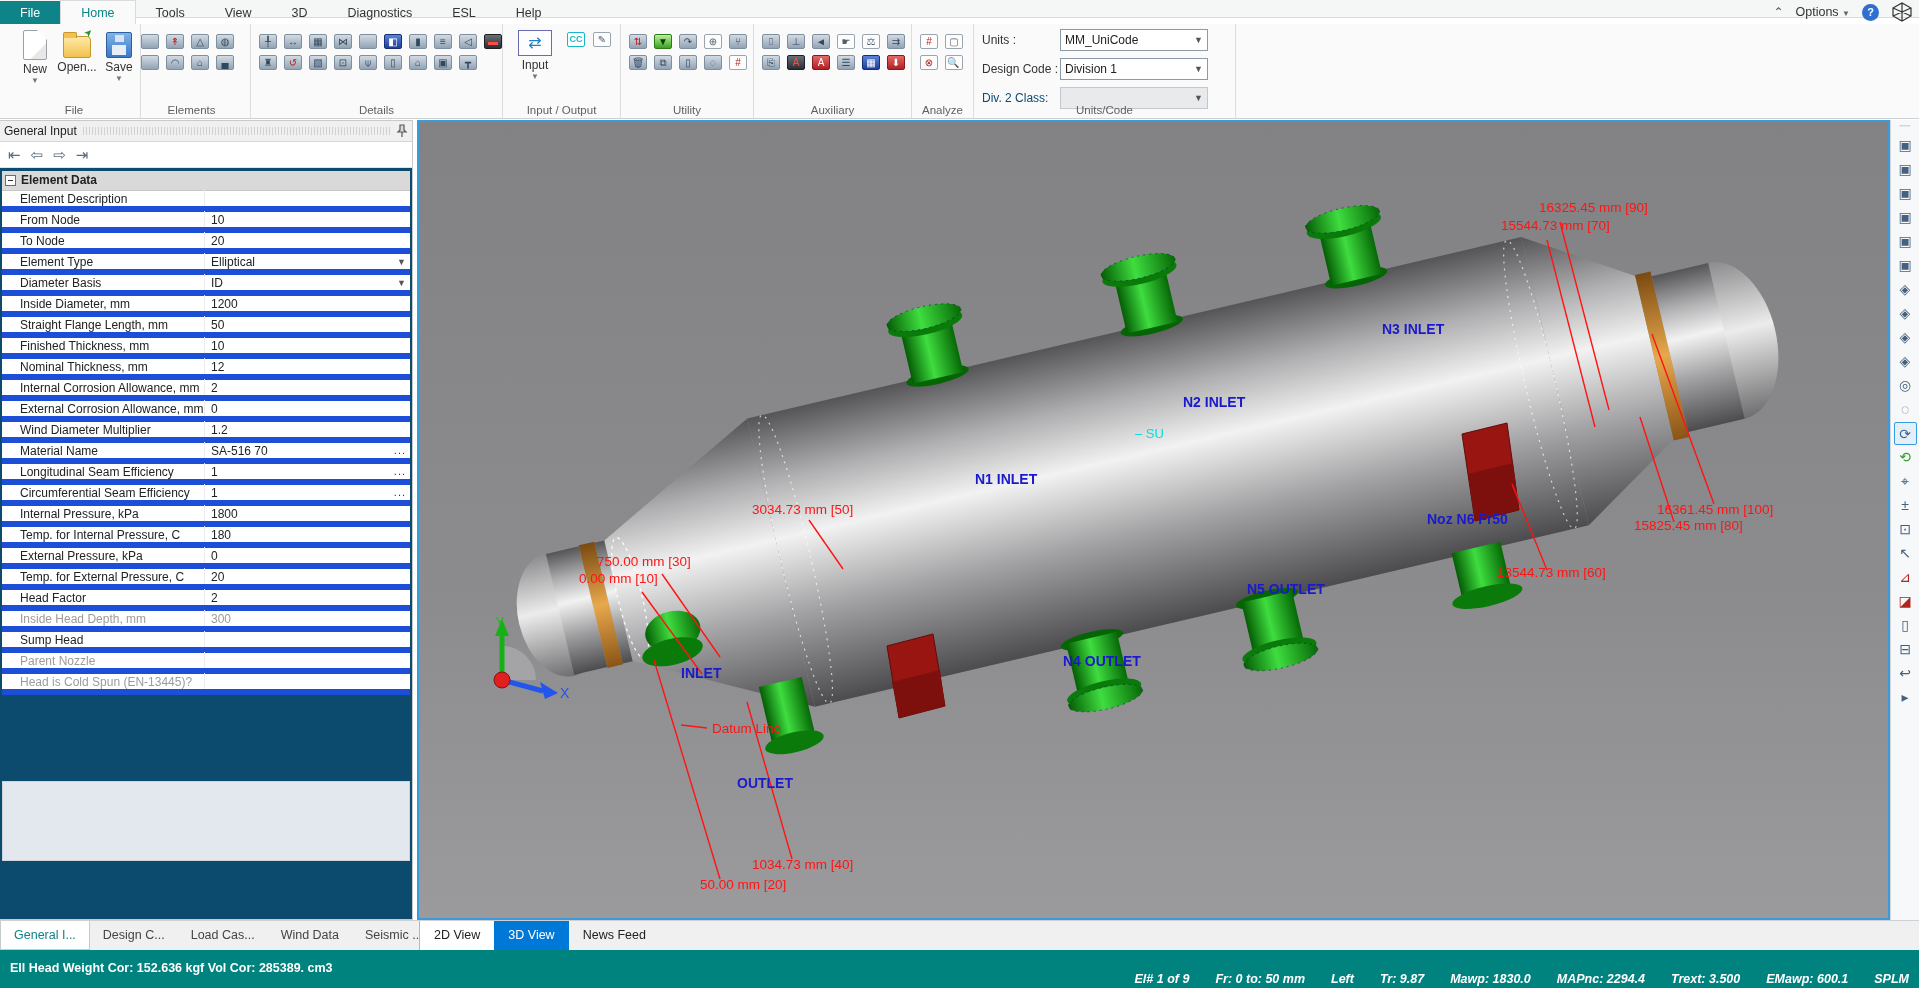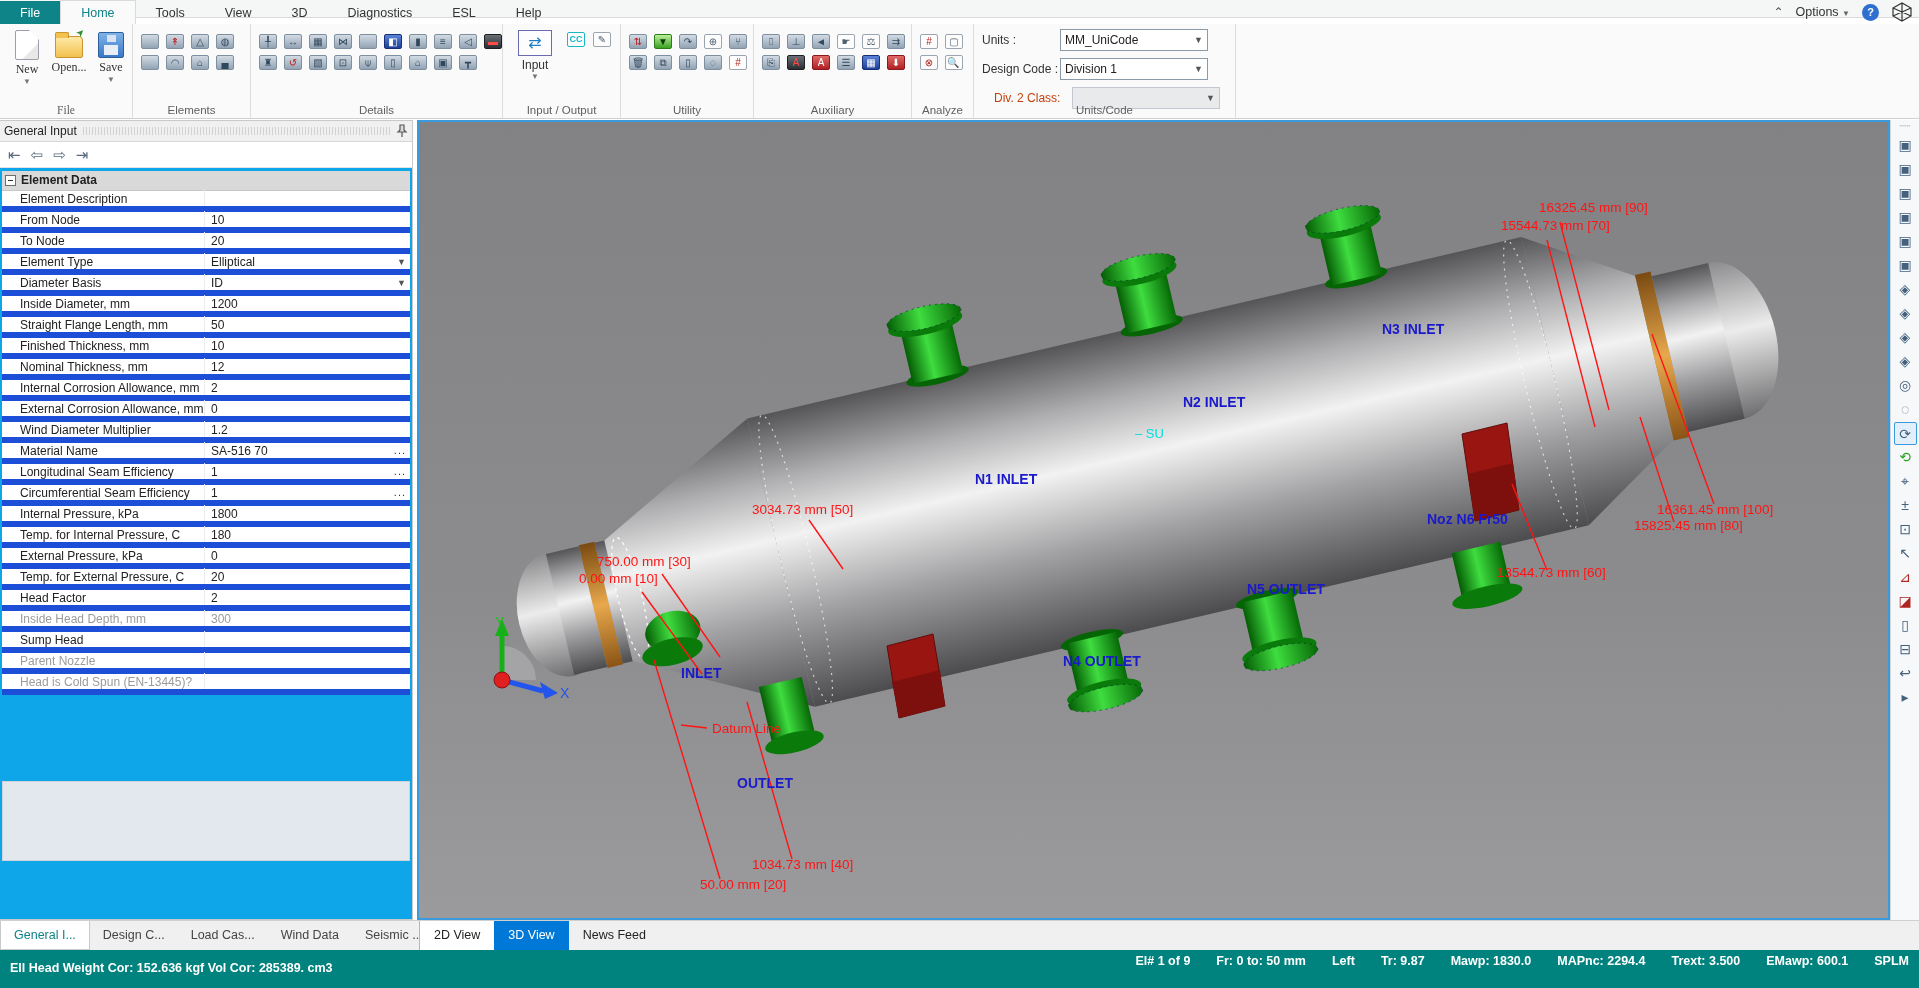--- a/index.html
+++ b/index.html
@@ -37,28 +37,28 @@
   .ric.g-blue  { background:linear-gradient(#5a83d8,#1f3f99); border-color:#172f74; color:#fff; }
   .ric.g-red   { background:linear-gradient(#e06a66,#b01f24); border-color:#8a181c; color:#fff; }
   .ric.g-dark  { background:linear-gradient(#6a6f76,#2b2f35); border-color:#1d2023; color:#ff4b43; }
   .ric.g-white { background:#fdfdfd; border-color:#9aa5b0; color:#50606f; }
   .ric.g-cc    { background:#fff; border:1px solid #19b7c9; color:#19b7c9; font-weight:bold; font-size:9px; }
   #grp-io .bigbtn { width:52px; margin-left:6px; }
   .io-icon { width:34px; height:26px; margin:2px auto 0; border:1px solid #6a6ab0; background:#fdfdff; color:#1d7ec2; font-size:16px; line-height:24px; text-align:center; }
   #io-small { position:absolute; left:64px; top:8px; display:flex; flex-direction:row; gap:8px; }
   .unit-row { display:flex; align-items:center; height:26px; margin-top:3px; }
   .unit-row .ulabel { width:86px; font-size:12px; color:#333; padding-left:8px; }
-  .unit-row .ulabel.dis { color:#c2410c;margin-left:12px; }
+  .unit-row .ulabel.dis { color:#0c4a6e; }
   .selbox { width:148px; height:22px; border:1px solid #8a9aa8; background:#fff; display:flex; align-items:center; padding:0 4px; font-size:12px; }
   .selbox .sval { flex:1; }
   .selbox .caret { color:#555; font-size:9px; }
   .selbox.dis { background:#e8eaec; border-color:#c2c8cd; }
 
   
-  #left-panel { position:absolute; left:0; top:120px; width:413px; height:800px; background:#0ea5e9; border:1px solid #c8c9ca; border-left:none; }
+  #left-panel { position:absolute; left:0; top:120px; width:413px; height:800px; background:#0c4a6e; border:1px solid #c8c9ca; border-left:none; }
   #lp-header { height:21px; background:#f0f0f0; display:flex; align-items:center; padding:0 4px; border-bottom:1px solid #d5d6d7; }
   #lp-title { font-size:12px; color:#222; white-space:nowrap; }
   #lp-leader { flex:1; height:8px; margin:0 6px;
     background:repeating-linear-gradient(90deg,#c9cacb 0 1px,transparent 1px 3px); opacity:.8; }
   #lp-toolbar { height:26px; border-bottom:1px solid #e2e3e4; display:flex; align-items:center; gap:10px; padding-left:8px; background:#fff; }
   .navarr { font-size:15px; color:#5a6b7c; text-shadow:0 1px 0 #fff; }
   #lp-grid { position:absolute; left:2px; right:2px; top:50px; }
   .grow { display:flex; height:21px; border-bottom:6px solid #1d4ed8; background:#fff;align-items:flex-end; }
   .grow .glabel { width:203px; padding:2px 2px 0 18px; border-right:1px solid #ececec; white-space:nowrap; overflow:hidden; font-size:12px; color:#222; }
   .grow .gvalue { flex:1; padding:2px 4px 0 6px; font-size:12px; color:#222; white-space:nowrap; overflow:hidden; display:flex; }
@@ -74,21 +74,21 @@
   
   #tabstrip { position:absolute; left:0; top:920px; width:1919px; height:30px; background:#f0f0f0; border-top:1px solid #d0d0d0; }
   .btab { display:inline-block; height:29px; line-height:28px; padding:0 13px; font-size:12.5px; color:#444; }
   .btab.activeL { background:#fff; color:#0e8388; border:1px solid #c8c9ca; border-top:none; }
   #view-tabs { position:absolute; left:419px; top:0; height:29px; border-left:1px solid #b5b6b7; }
   .vtab { display:inline-block; height:29px; line-height:28px; padding:0 14px; font-size:12.5px; color:#222; background:#fff; }
   .vtab.activeV { background:#0078d7; color:#fff; }
   .vtab.plain { background:#f0f0f0; }
   #statusbar { position:absolute; left:0; top:950px; width:1919px; height:38px; background:#00827e; color:#fff; font-size:12.5px; font-weight:600; }
   #status-left { position:absolute; left:10px; top:11px; }
-  #status-right { position:absolute; right:10px; top:4px; display:flex; gap:26px; }
+  #status-right { position:absolute; right:10px; top:22px; display:flex; gap:26px;font-style:italic; }
 
   
   #viewport { position:absolute; left:417px; top:120px; width:1473px; height:800px; border:2px solid #3a9bdc;
               background:linear-gradient(#828284,#8c8c8e 60%,#9b9b9d); }
   #vp-svg { position:absolute; left:0; top:0; width:100%; height:100%; }
 
   
   #right-toolbar { position:absolute; left:1890px; top:120px; width:29px; height:800px; background:#f7f8f9; border-left:1px solid #d5d6d7; }
   .rtb { width:23px; height:23px; margin:1px auto; text-align:center; line-height:22px; font-size:14px; color:#44617e; }
   .rtb.sel { border:1.5px solid #3a9bdc; background:#e3f0fb; border-radius:2px; }
@@ -105,21 +105,21 @@
     <span id="collapse-ribbon">⌃</span>
     <span id="options-btn"><span>Options</span> <span style="font-size:8px;color:#666">▼</span></span>
     <span id="help-btn">?</span>
     <svg width="22" height="20" viewBox="0 0 22 20">
         <path d="M2 6 L11 1 L20 6 L20 14 L11 19 L2 14 Z M2 6 L20 14 M20 6 L2 14 M11 1 L11 19" stroke="#333" fill="none" stroke-width="1.2"></path>
       </svg>
   </div>
 </div>
 
 <div id="ribbon">
-  <div class="rgroup" id="grp-file" style="left:0;width:133px;font-family:Liberation Serif, serif;">
+  <div class="rgroup" id="grp-file" style="left:8px;width:133px;">
     <div id="file-buttons" style="padding-left:6px;"><div class="bigbtn"><div class="icon-page"></div><div class="cap">New</div><div class="drop">▼</div></div><div class="bigbtn"><div class="icon-folder"></div><div class="cap">Open...</div></div><div class="bigbtn"><div class="icon-floppy"></div><div class="cap">Save</div><div class="drop">▼</div></div></div>
     <div class="rglabel">File</div>
   </div>
   <div class="rgroup" id="grp-elements" style="left:133px;width:118px;">
     <div class="icon-grid" style="grid-template-columns:repeat(4,18px);">
         <span class="ric " title="cylinder-element-icon"></span>
         <span class="ric " title="vertical-vessel-element-icon" style="color: rgb(192, 24, 24);">↟</span>
         <span class="ric " title="cone-element-icon">△</span>
         <span class="ric " title="coil-element-icon">◍</span>
         <span class="ric " title="flat-head-element-icon"></span>

